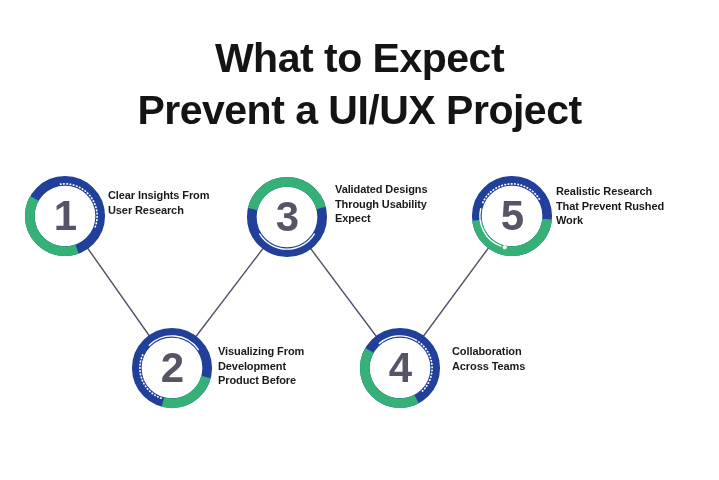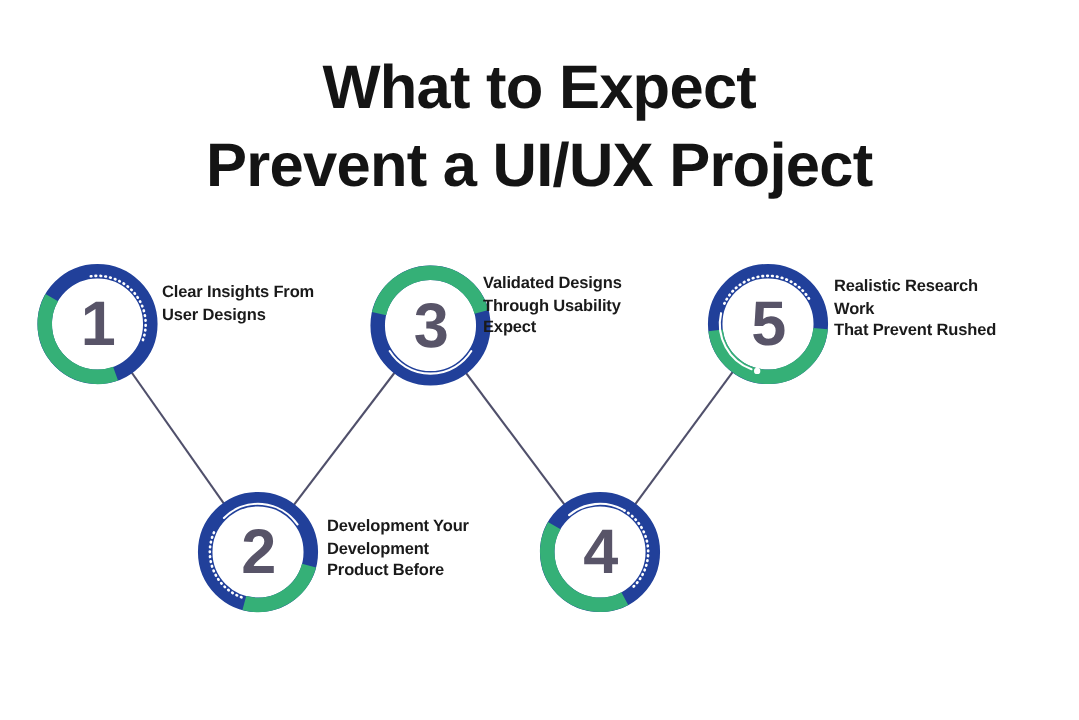--- a/index.html
+++ b/index.html
@@ -47,79 +47,83 @@
         <svg viewBox="0 0 100 100">
           <circle cx="50" cy="50" r="40" fill="#ffffff" stroke="#21409a" stroke-width="11"></circle>
           <path d="M 63.68 87.59 A 40 40 0 0 1 15.36 30.00" fill="none" stroke="#35b077" stroke-width="11"></path>
           <path d="M 44.92 13.86 A 36.5 36.5 0 0 1 83.84 63.67" fill="none" stroke="#ffffff" stroke-width="2" stroke-dasharray="0.5 3.2" stroke-linecap="round"></path>
         </svg>
       </div>
     <div class="num">1</div>
   </div>
   <div class="label" style="left:108px;top:188px">
     <div>Clear Insights From</div>
-    <div>User Designs</div>
+    <div>User Research</div>
   </div>
 
   <div class="node" style="left:128px;top:324px">
     <div class="ring">
         <svg viewBox="0 0 100 100">
           <circle cx="50" cy="50" r="40" fill="#ffffff" stroke="#21409a" stroke-width="11"></circle>
           <path d="M 88.64 60.35 A 40 40 0 0 1 39.65 88.64" fill="none" stroke="#35b077" stroke-width="11"></path>
           <path d="M 24.19 24.19 A 36.5 36.5 0 0 1 79.90 29.06" fill="none" stroke="#ffffff" stroke-width="1.6" stroke-linecap="round"></path>
           <path d="M 37.52 84.30 A 36.5 36.5 0 0 1 16.92 34.57" fill="none" stroke="#ffffff" stroke-width="2" stroke-dasharray="0.5 3.2" stroke-linecap="round"></path>
         </svg>
       </div>
     <div class="num">2</div>
   </div>
   <div class="label" style="left:218px;top:344px">
-    <div>Development Your</div>
+    <div>Visualizing From</div>
     <div>Development</div>
     <div>Product Before</div>
   </div>
 
   <div class="node" style="left:243px;top:173px">
     <div class="ring">
         <svg viewBox="0 0 100 100">
           <circle cx="50" cy="50" r="40" fill="#ffffff" stroke="#21409a" stroke-width="11"></circle>
           <path d="M 11.03 41.00 A 40 40 0 0 1 88.64 39.65" fill="none" stroke="#35b077" stroke-width="11"></path>
           <path d="M 80.95 69.34 A 36.5 36.5 0 0 1 19.05 69.34" fill="none" stroke="#ffffff" stroke-width="1.6" stroke-linecap="round"></path>
         </svg>
       </div>
     <div class="num">3</div>
   </div>
-  <div class="label" style="left:322px;top:182px">
+  <div class="label" style="left:335px;top:182px">
     <div>Validated Designs</div>
     <div>Through Usability</div>
     <div>Expect</div>
   </div>
 
   <div class="node" style="left:356px;top:324px">
     <div class="ring">
         <svg viewBox="0 0 100 100">
           <circle cx="50" cy="50" r="40" fill="#ffffff" stroke="#21409a" stroke-width="11"></circle>
           <path d="M 68.78 85.32 A 40 40 0 0 1 15.36 30.00" fill="none" stroke="#35b077" stroke-width="11"></path>
           <path d="M 26.54 22.04 A 36.5 36.5 0 0 1 67.14 17.77" fill="none" stroke="#ffffff" stroke-width="1.6" stroke-linecap="round"></path>
           <path d="M 68.25 18.39 A 36.5 36.5 0 0 1 73.46 77.96" fill="none" stroke="#ffffff" stroke-width="2" stroke-dasharray="0.5 3.2" stroke-linecap="round"></path>
         </svg>
       </div>
     <div class="num">4</div>
   </div>
+  <div class="label" style="left:452px;top:344px">
+    <div>Collaboration</div>
+    <div>Across Teams</div>
+  </div>
 
   <div class="node" style="left:468px;top:172px">
     <div class="ring">
         <svg viewBox="0 0 100 100">
           <circle cx="50" cy="50" r="40" fill="#ffffff" stroke="#21409a" stroke-width="11"></circle>
           <path d="M 89.85 53.49 A 40 40 0 0 1 10.30 54.87" fill="none" stroke="#35b077" stroke-width="11"></path>
           <path d="M 37.52 84.30 A 36.5 36.5 0 0 1 14.44 41.79" fill="none" stroke="#ffffff" stroke-width="1.6" stroke-linecap="round"></path>
           <path d="M 16.92 34.57 A 36.5 36.5 0 0 1 82.23 32.86" fill="none" stroke="#ffffff" stroke-width="2" stroke-dasharray="0.5 3.2" stroke-linecap="round"></path>
           <circle cx="41.789286516448925" cy="85.5645073646611" r="2.4" fill="#ffffff"></circle>
         </svg>
       </div>
     <div class="num">5</div>
   </div>
   <div class="label" style="left:556px;top:184px">
     <div>Realistic Research</div>
+    <div>That Prevent Rushed</div>
     <div>Work</div>
-    <div>That Prevent Rushed</div>
   </div>
 
 </div>
 
 </body></html>

